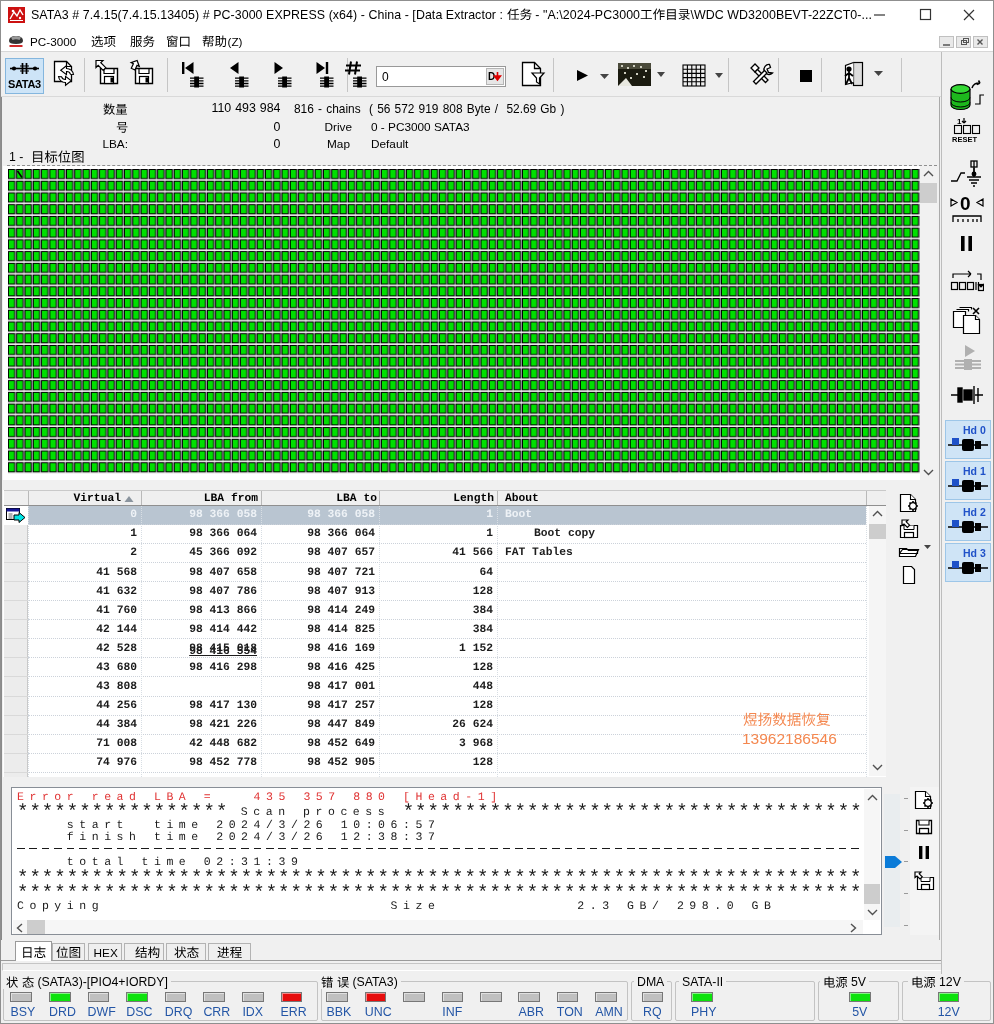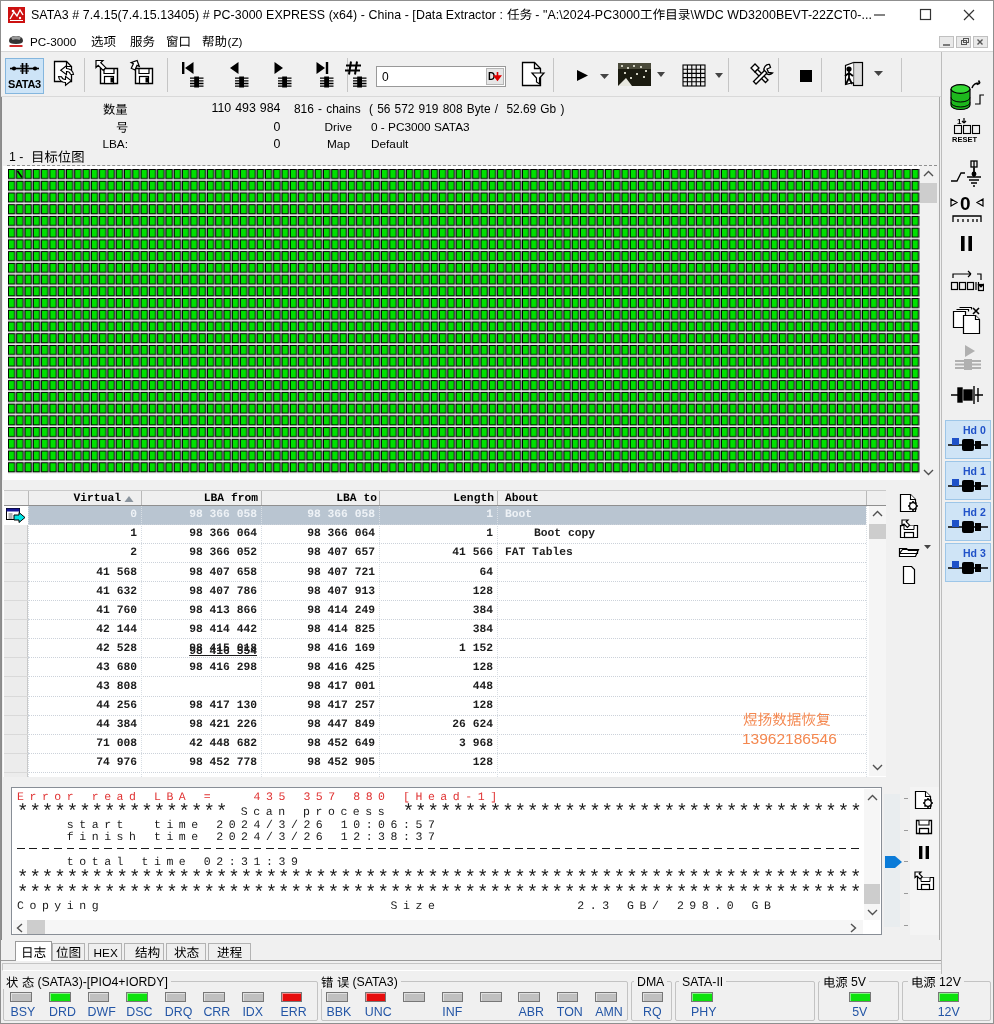--- a/index.html
+++ b/index.html
@@ -315,21 +315,21 @@
 <div class="ab" style="left:28px;top:524.05px;width:838px;height:1px;border-top:1px dotted #ccd2da"></div>
 <div class="ab" style="left:4px;top:543.1px;width:24px;height:1px;background:#d9d9d9"></div>
 <div class="ab" style="right:857px;top:528.425px;font:700 11.3px 'Liberation Mono',monospace;color:#1c1c1c;white-space:pre;text-align:right;text-rendering:geometricPrecision;">1</div>
 <div class="ab" style="right:737px;top:528.425px;font:700 11.3px 'Liberation Mono',monospace;color:#1c1c1c;white-space:pre;text-align:right;text-rendering:geometricPrecision;">98 366 064</div>
 <div class="ab" style="right:619px;top:528.425px;font:700 11.3px 'Liberation Mono',monospace;color:#1c1c1c;white-space:pre;text-align:right;text-rendering:geometricPrecision;">98 366 064</div>
 <div class="ab" style="right:501px;top:528.425px;font:700 11.3px 'Liberation Mono',monospace;color:#1c1c1c;white-space:pre;text-align:right;text-rendering:geometricPrecision;">1</div>
 <div class="ab" style="left:505px;top:528.425px;font:700 11.3px 'Liberation Mono',monospace;color:#1c1c1c;white-space:pre;text-rendering:geometricPrecision;margin-left:29px;">Boot copy</div>
 <div class="ab" style="left:28px;top:543.1px;width:838px;height:1px;border-top:1px dotted #ccd2da"></div>
 <div class="ab" style="left:4px;top:562.15px;width:24px;height:1px;background:#d9d9d9"></div>
 <div class="ab" style="right:857px;top:547.475px;font:700 11.3px 'Liberation Mono',monospace;color:#1c1c1c;white-space:pre;text-align:right;text-rendering:geometricPrecision;">2</div>
-<div class="ab" style="right:737px;top:547.475px;font:700 11.3px 'Liberation Mono',monospace;color:#1c1c1c;white-space:pre;text-align:right;text-rendering:geometricPrecision;">98 366 052</div>
+<div class="ab" style="right:737px;top:547.475px;font:700 11.3px 'Liberation Mono',monospace;color:#1c1c1c;white-space:pre;text-align:right;text-rendering:geometricPrecision;">45 366 092</div>
 <div class="ab" style="right:619px;top:547.475px;font:700 11.3px 'Liberation Mono',monospace;color:#1c1c1c;white-space:pre;text-align:right;text-rendering:geometricPrecision;">98 407 657</div>
 <div class="ab" style="right:501px;top:547.475px;font:700 11.3px 'Liberation Mono',monospace;color:#1c1c1c;white-space:pre;text-align:right;text-rendering:geometricPrecision;">41 566</div>
 <div class="ab" style="left:505px;top:547.475px;font:700 11.3px 'Liberation Mono',monospace;color:#1c1c1c;white-space:pre;text-rendering:geometricPrecision;">FAT Tables</div>
 <div class="ab" style="left:28px;top:562.15px;width:838px;height:1px;border-top:1px dotted #ccd2da"></div>
 <div class="ab" style="left:4px;top:581.2px;width:24px;height:1px;background:#d9d9d9"></div>
 <div class="ab" style="right:857px;top:566.525px;font:700 11.3px 'Liberation Mono',monospace;color:#1c1c1c;white-space:pre;text-align:right;text-rendering:geometricPrecision;">41 568</div>
 <div class="ab" style="right:737px;top:566.525px;font:700 11.3px 'Liberation Mono',monospace;color:#1c1c1c;white-space:pre;text-align:right;text-rendering:geometricPrecision;">98 407 658</div>
 <div class="ab" style="right:619px;top:566.525px;font:700 11.3px 'Liberation Mono',monospace;color:#1c1c1c;white-space:pre;text-align:right;text-rendering:geometricPrecision;">98 407 721</div>
 <div class="ab" style="right:501px;top:566.525px;font:700 11.3px 'Liberation Mono',monospace;color:#1c1c1c;white-space:pre;text-align:right;text-rendering:geometricPrecision;">64</div>
 <div class="ab" style="left:28px;top:581.2px;width:838px;height:1px;border-top:1px dotted #ccd2da"></div>

